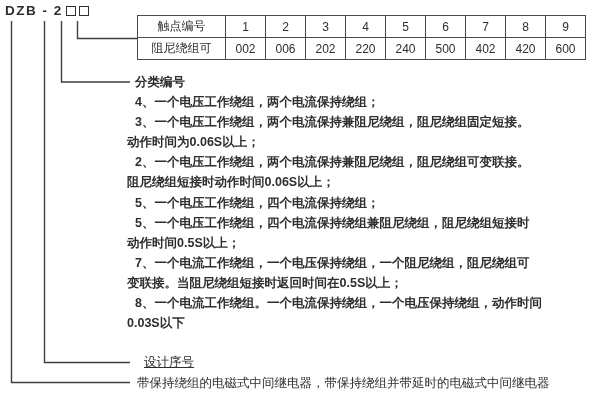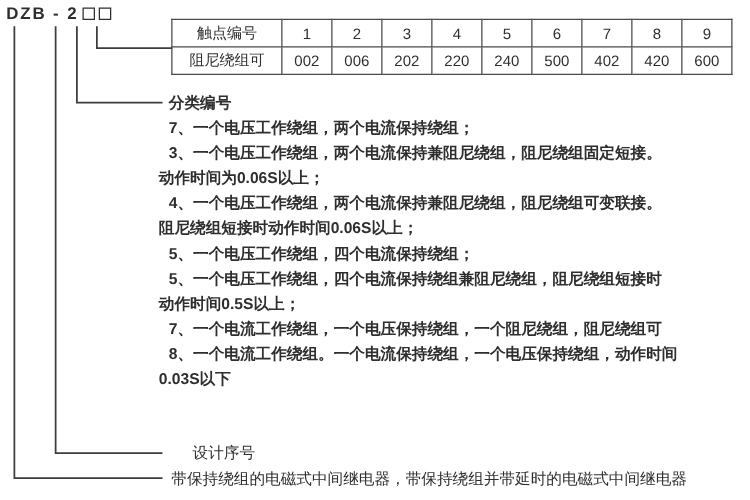--- a/index.html
+++ b/index.html
@@ -51,23 +51,23 @@
   table.contact-table td.val { width:40px; }
   .classification {
     position:absolute; left:127px; top:72px;
     font-size:12.5px; line-height:20.1px;
     white-space:nowrap;
     color:#2e2e2e;
     font-weight:bold;
   }
   .classification .line.indent { padding-left:8px; }
   .design-serial {
-    position:absolute; left:154px; top:356px;
+    position:absolute; left:144px; top:356px;
     font-size:12.5px; line-height:13px;
-    color:#2e2e2e; white-space:nowrap;
+    color:#2e2e2e; white-space:nowrap;text-decoration:underline;
   }
   .relay-type {
     position:absolute; left:137px; top:377px;
     font-size:12.5px; line-height:13px;
     color:#2e2e2e; white-space:nowrap;
   }
 </style>
 </head>
 <body>
 
@@ -110,29 +110,30 @@
         <td class="val">500</td>
         <td class="val">402</td>
         <td class="val">420</td>
         <td class="val">600</td>
       </tr>
     </tbody>
   </table>
 
   <div class="classification">
     <div class="line indent">分类编号</div>
-    <div class="line indent">7、一个电压工作绕组，两个电流保持绕组；</div>
+    <div class="line indent">4、一个电压工作绕组，两个电流保持绕组；</div>
     <div class="line indent">3、一个电压工作绕组，两个电流保持兼阻尼绕组，阻尼绕组固定短接。</div>
     <div class="line">动作时间为0.06S以上；</div>
-    <div class="line indent">4、一个电压工作绕组，两个电流保持兼阻尼绕组，阻尼绕组可变联接。</div>
+    <div class="line indent">2、一个电压工作绕组，两个电流保持兼阻尼绕组，阻尼绕组可变联接。</div>
     <div class="line">阻尼绕组短接时动作时间0.06S以上；</div>
     <div class="line indent">5、一个电压工作绕组，四个电流保持绕组；</div>
     <div class="line indent">5、一个电压工作绕组，四个电流保持绕组兼阻尼绕组，阻尼绕组短接时</div>
     <div class="line">动作时间0.5S以上；</div>
     <div class="line indent">7、一个电流工作绕组，一个电压保持绕组，一个阻尼绕组，阻尼绕组可</div>
+    <div class="line">变联接。当阻尼绕组短接时返回时间在0.5S以上；</div>
     <div class="line indent">8、一个电流工作绕组。一个电流保持绕组，一个电压保持绕组，动作时间</div>
     <div class="line">0.03S以下</div>
   </div>
 
   <div class="design-serial">设计序号</div>
 
   <div class="relay-type">带保持绕组的电磁式中间继电器，带保持绕组并带延时的电磁式中间继电器</div>
 
 </div>
 

